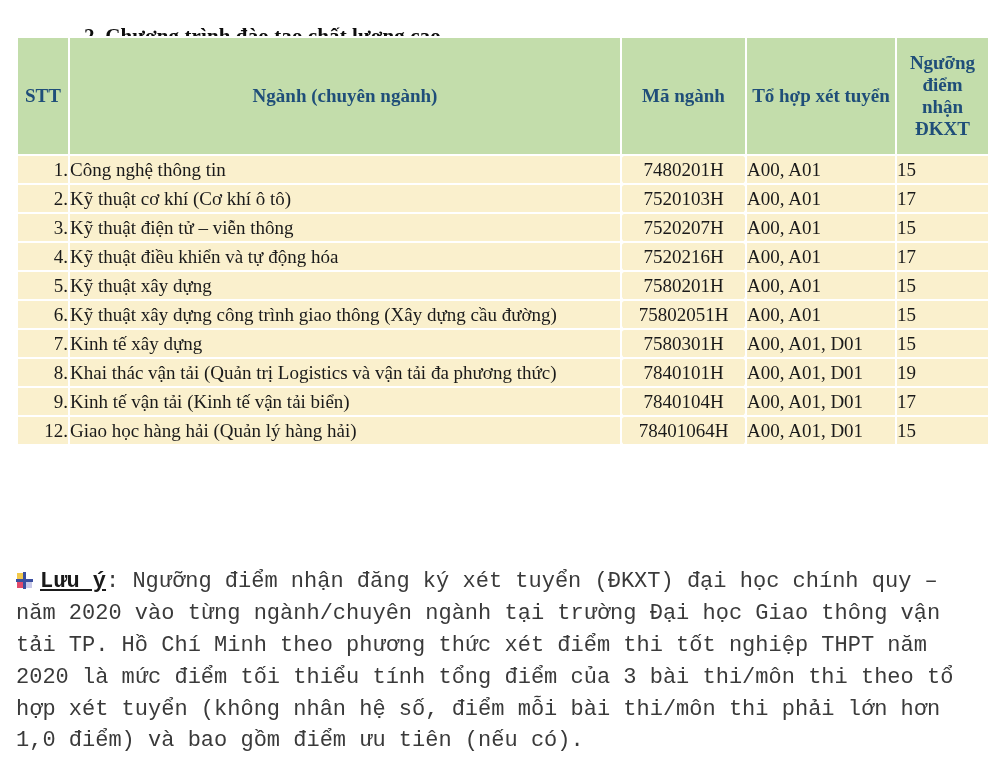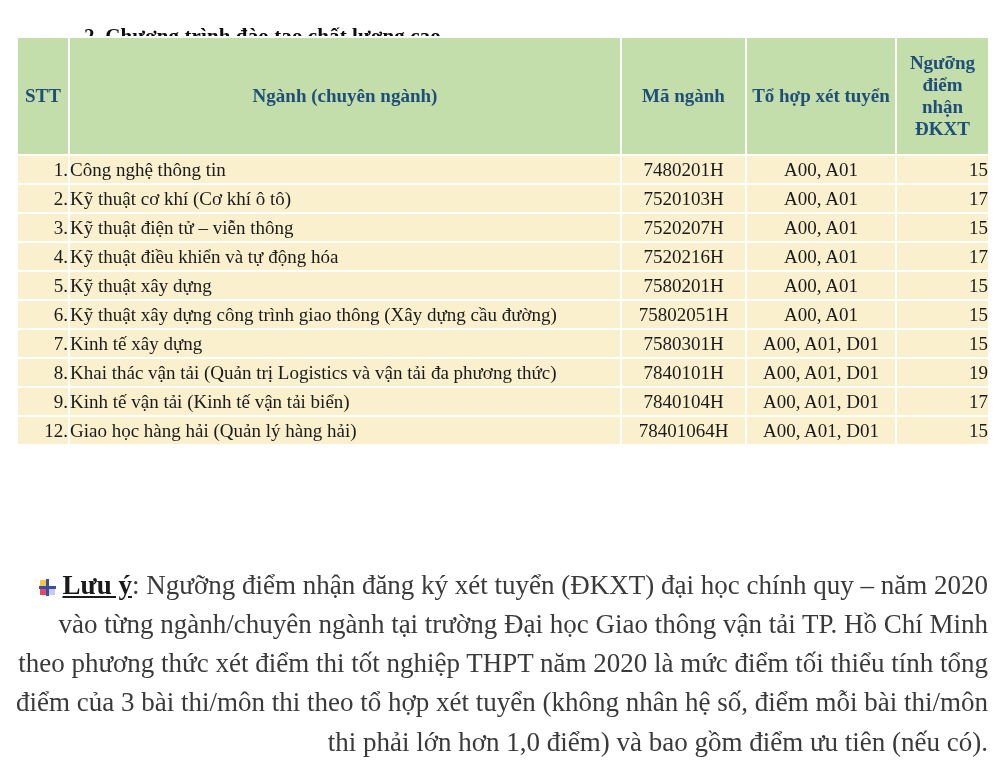--- a/index.html
+++ b/index.html
@@ -81,41 +81,42 @@
     font-size: 18.5px;
     color: #1a1a1a;
   }
   td.name {
     text-align: left;
     padding: 3px 6px 3px 9px;
   }
   td.code {
     text-align: center;
     padding: 2px 4px;
+    border-radius: 6px;
   }
   td.comb {
-    text-align: center;
     padding: 2px 4px;
   }
   td.score {
-    text-align: right;
+    text-align: left;
     padding: 2px 4px;
   }
   tr.tall td { height: 48px; }
 
   
   .note {
     position: absolute;
     left: 16px;
     top: 566px;
     width: 972px;
-    font-size: 27px;
+    font-size: 22px;
     line-height: 1.45;
     color: #2b2b2b;
-    text-align: right;
+    text-align: left;
+    font-family: Liberation Mono, monospace;
   }
   .note-icon {
     display: inline-block;
     width: 17px;
     height: 17px;
     position: relative;
     vertical-align: -2px;
     margin-right: 7px;
   }
   .note-icon i {

